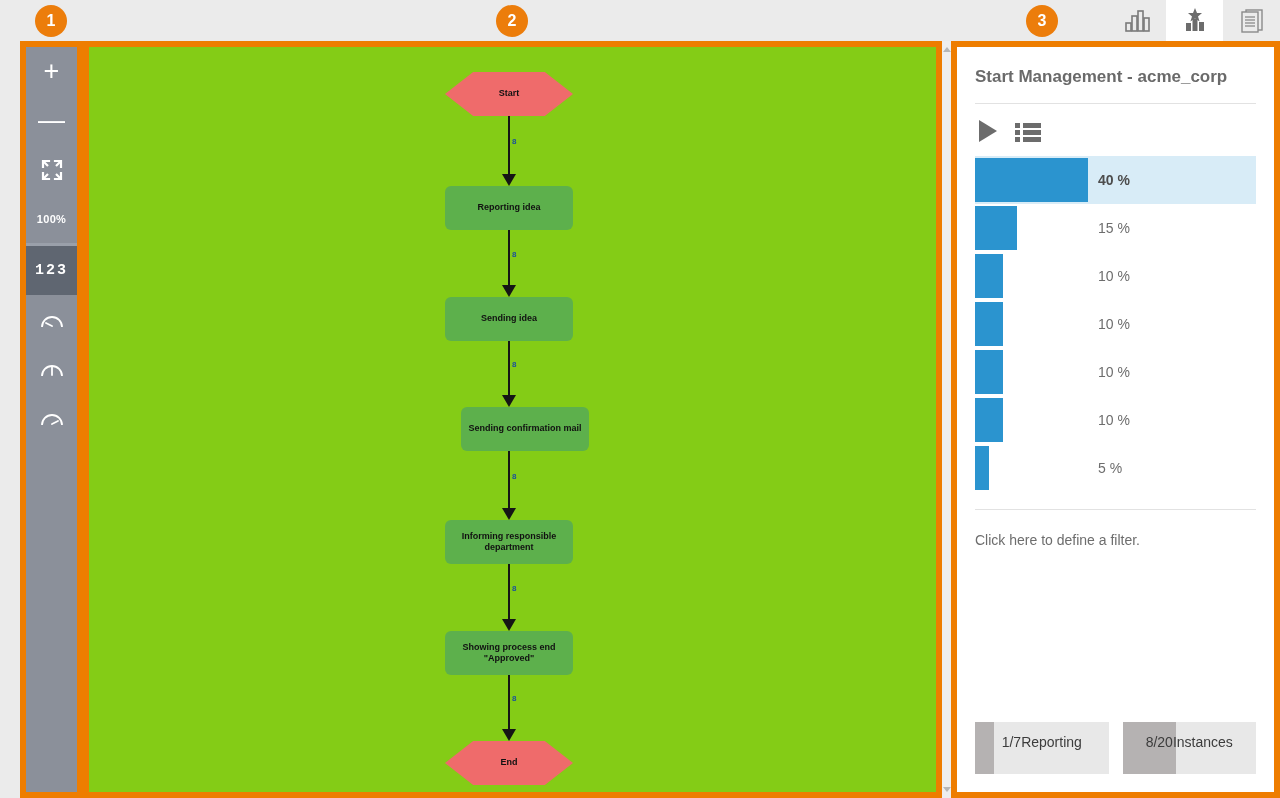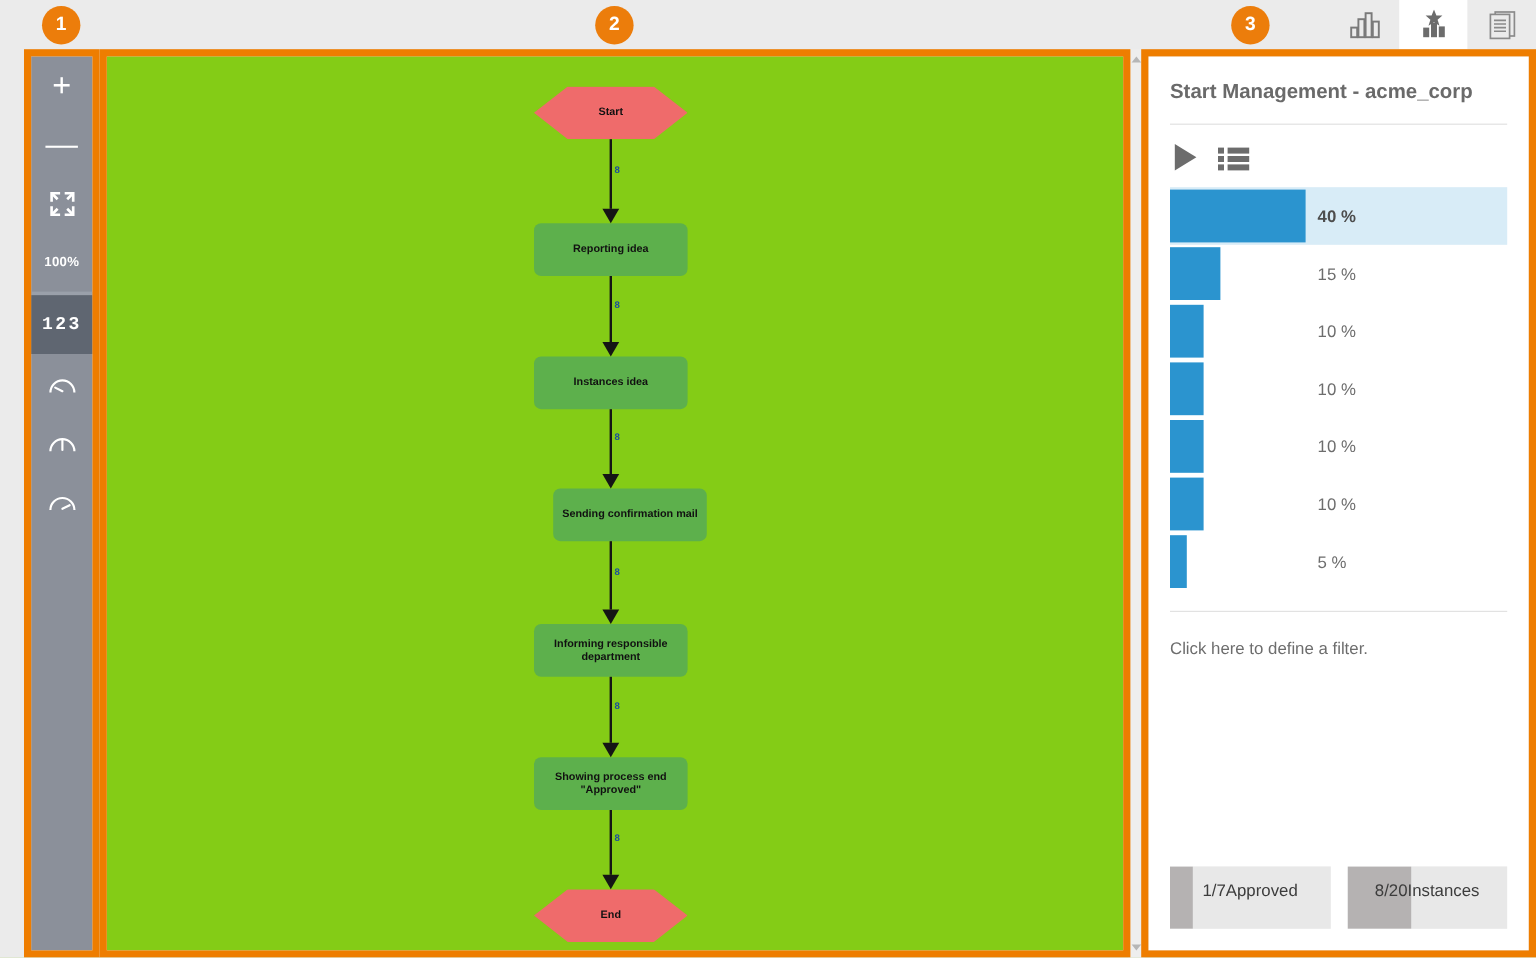--- a/index.html
+++ b/index.html
@@ -334,21 +334,21 @@
 
   <div class="canvas">
     <div class="flow" id="flow">
         <div class="node terminal" style="left: 356px; top: 25px; background: rgb(239, 107, 107);">
           <span>Start</span>
         </div>
         <div class="node task" style="left: 356px; top: 139px; background: rgb(93, 176, 76);">
           <span>Reporting idea</span>
         </div>
         <div class="node task" style="left: 356px; top: 250px; background: rgb(93, 176, 76);">
-          <span>Instances idea</span>
+          <span>Sending idea</span>
         </div>
         <div class="node task" style="left: 372px; top: 360px; background: rgb(93, 176, 76);">
           <span>Sending confirmation mail</span>
         </div>
         <div class="node task" style="left: 356px; top: 473px; background: rgb(93, 176, 76);">
           <span>Informing responsible<br>department</span>
         </div>
         <div class="node task" style="left: 356px; top: 584px; background: rgb(93, 176, 76);">
           <span>Showing process end<br>"Approved"</span>
         </div>
@@ -445,21 +445,21 @@
     <div class="filter-sep"></div>
     <div class="filter-text">Click here to define a filter.</div>
 
     <div class="rp-spacer"></div>
 
     <div class="rp-stats" id="stats">
         <div class="stat">
           <div class="stat-fill" style="width: 14%;"></div>
           <div class="stat-text">
             <div>1/7</div>
-            <div>Approved</div>
+            <div>Reporting</div>
           </div>
         </div>
         <div class="stat">
           <div class="stat-fill" style="width: 40%;"></div>
           <div class="stat-text">
             <div>8/20</div>
             <div>Instances</div>
           </div>
         </div>
       </div>

